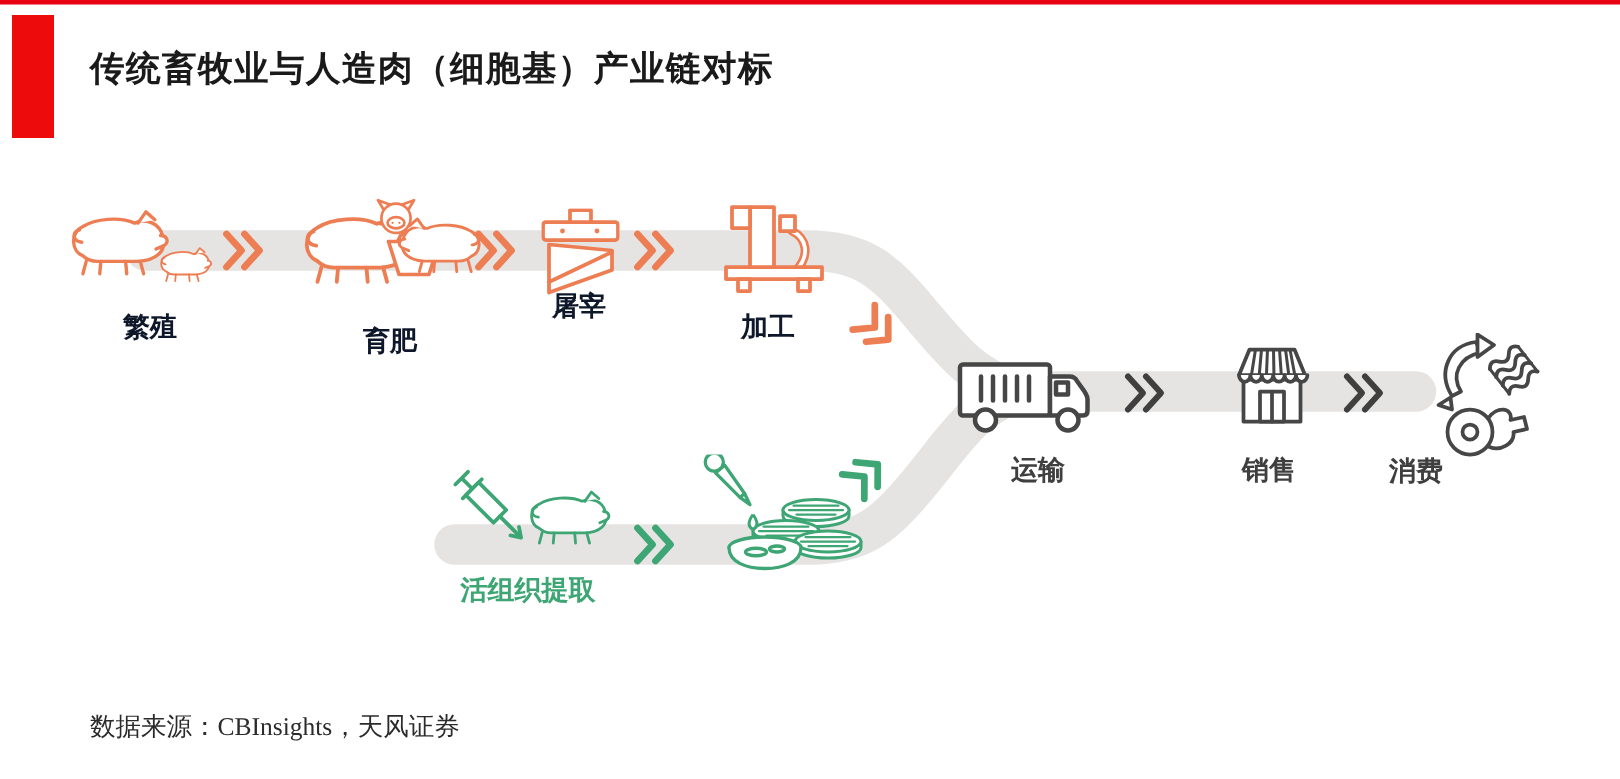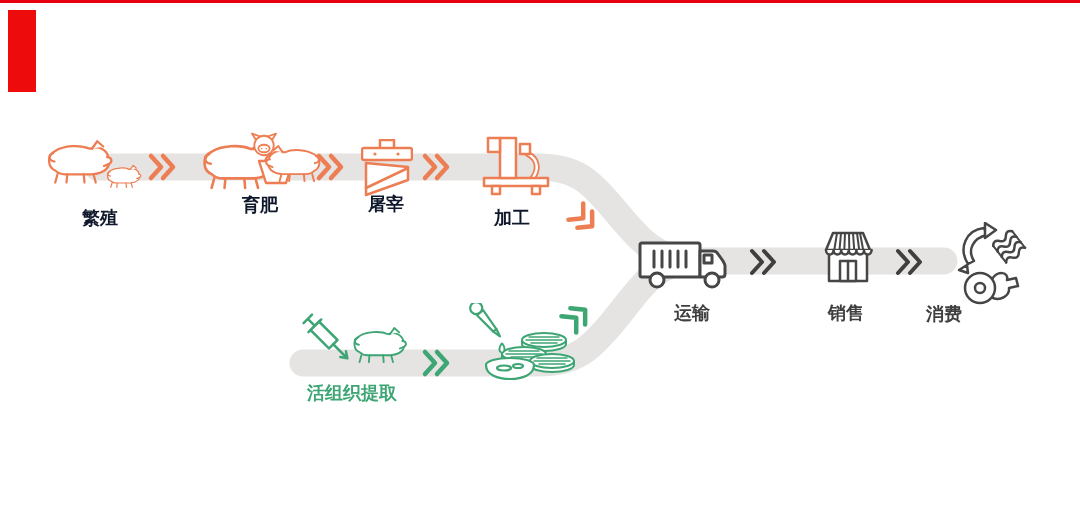--- a/index.html
+++ b/index.html
@@ -64,20 +64,21 @@
       <g id="petri" fill="#fff" stroke="currentColor" stroke-width="2" stroke-linecap="round">
         <path d="M-22,0 v4 c0,4 10,7 22,7 s22,-3 22,-7 v-4"></path>
         <ellipse cx="0" cy="0" rx="22" ry="7"></ellipse>
         <path d="M-15,-3 h30 M-18,0 h36 M-13,3 h26" fill="none" stroke-width="1.5"></path>
       </g>
     </defs>
   </svg>
 
   <div class="top-rule"></div>
   <div class="red-block"></div>
+  <h1 class="page-title">传统畜牧业与人造肉（细胞基）产业链对标</h1>
 
   <svg class="bands" viewBox="0 0 1080 519">
     <g fill="none" stroke="#e5e4e2" stroke-width="27" stroke-linecap="round">
       <path d="M97,167 H538 C576,167 590,181 612,207 C634,233 648,252 678,260"></path>
       <path d="M303,363 H538 C576,363 590,349 612,323 C634,297 648,271 678,262"></path>
       <path d="M655,261 H944"></path>
     </g>
     <use href="#chev" class="chev-o" transform="translate(162,167)"></use>
     <use href="#chev" class="chev-o" transform="translate(330,167)"></use>
     <use href="#chev" class="chev-o" transform="translate(436,167)"></use>
@@ -191,24 +192,25 @@
       <path d="M14,42 C4,26 12,8 30,6 L33,13 C19,16 13,28 20,39 Z"></path>
       <path d="M31,1 l11,7 -11,8 z"></path>
       <path d="M13,43 l-8,5 9,3 z"></path>
       <path d="M38,57 c6,-9 17,-7 15,1 l9,-2 2,8 -9,2 c1,8 -9,13 -16,10"></path>
       <circle cx="26" cy="66" r="15"></circle>
       <circle cx="26" cy="66" r="5"></circle>
     </g>
   </svg>
 
   <div class="stage-label orange" style="left:100px;top:209px">繁殖</div>
-  <div class="stage-label orange" style="left:260px;top:196px">育肥</div>
+  <div class="stage-label orange" style="left:260px;top:218px">育肥</div>
   <div class="stage-label orange" style="left:386px;top:195px">屠宰</div>
   <div class="stage-label orange" style="left:512px;top:209px">加工</div>
 
   <div class="stage-label green" style="left:352px;top:384px">活组织提取</div>
 
   <div class="stage-label dark" style="left:692px;top:304px">运输</div>
   <div class="stage-label dark" style="left:846px;top:304px">销售</div>
   <div class="stage-label dark" style="left:944px;top:305px">消费</div>
 
+  <div class="source-note">数据来源：CBInsights，天风证券</div>
 
 </div>
 
 </body></html>

